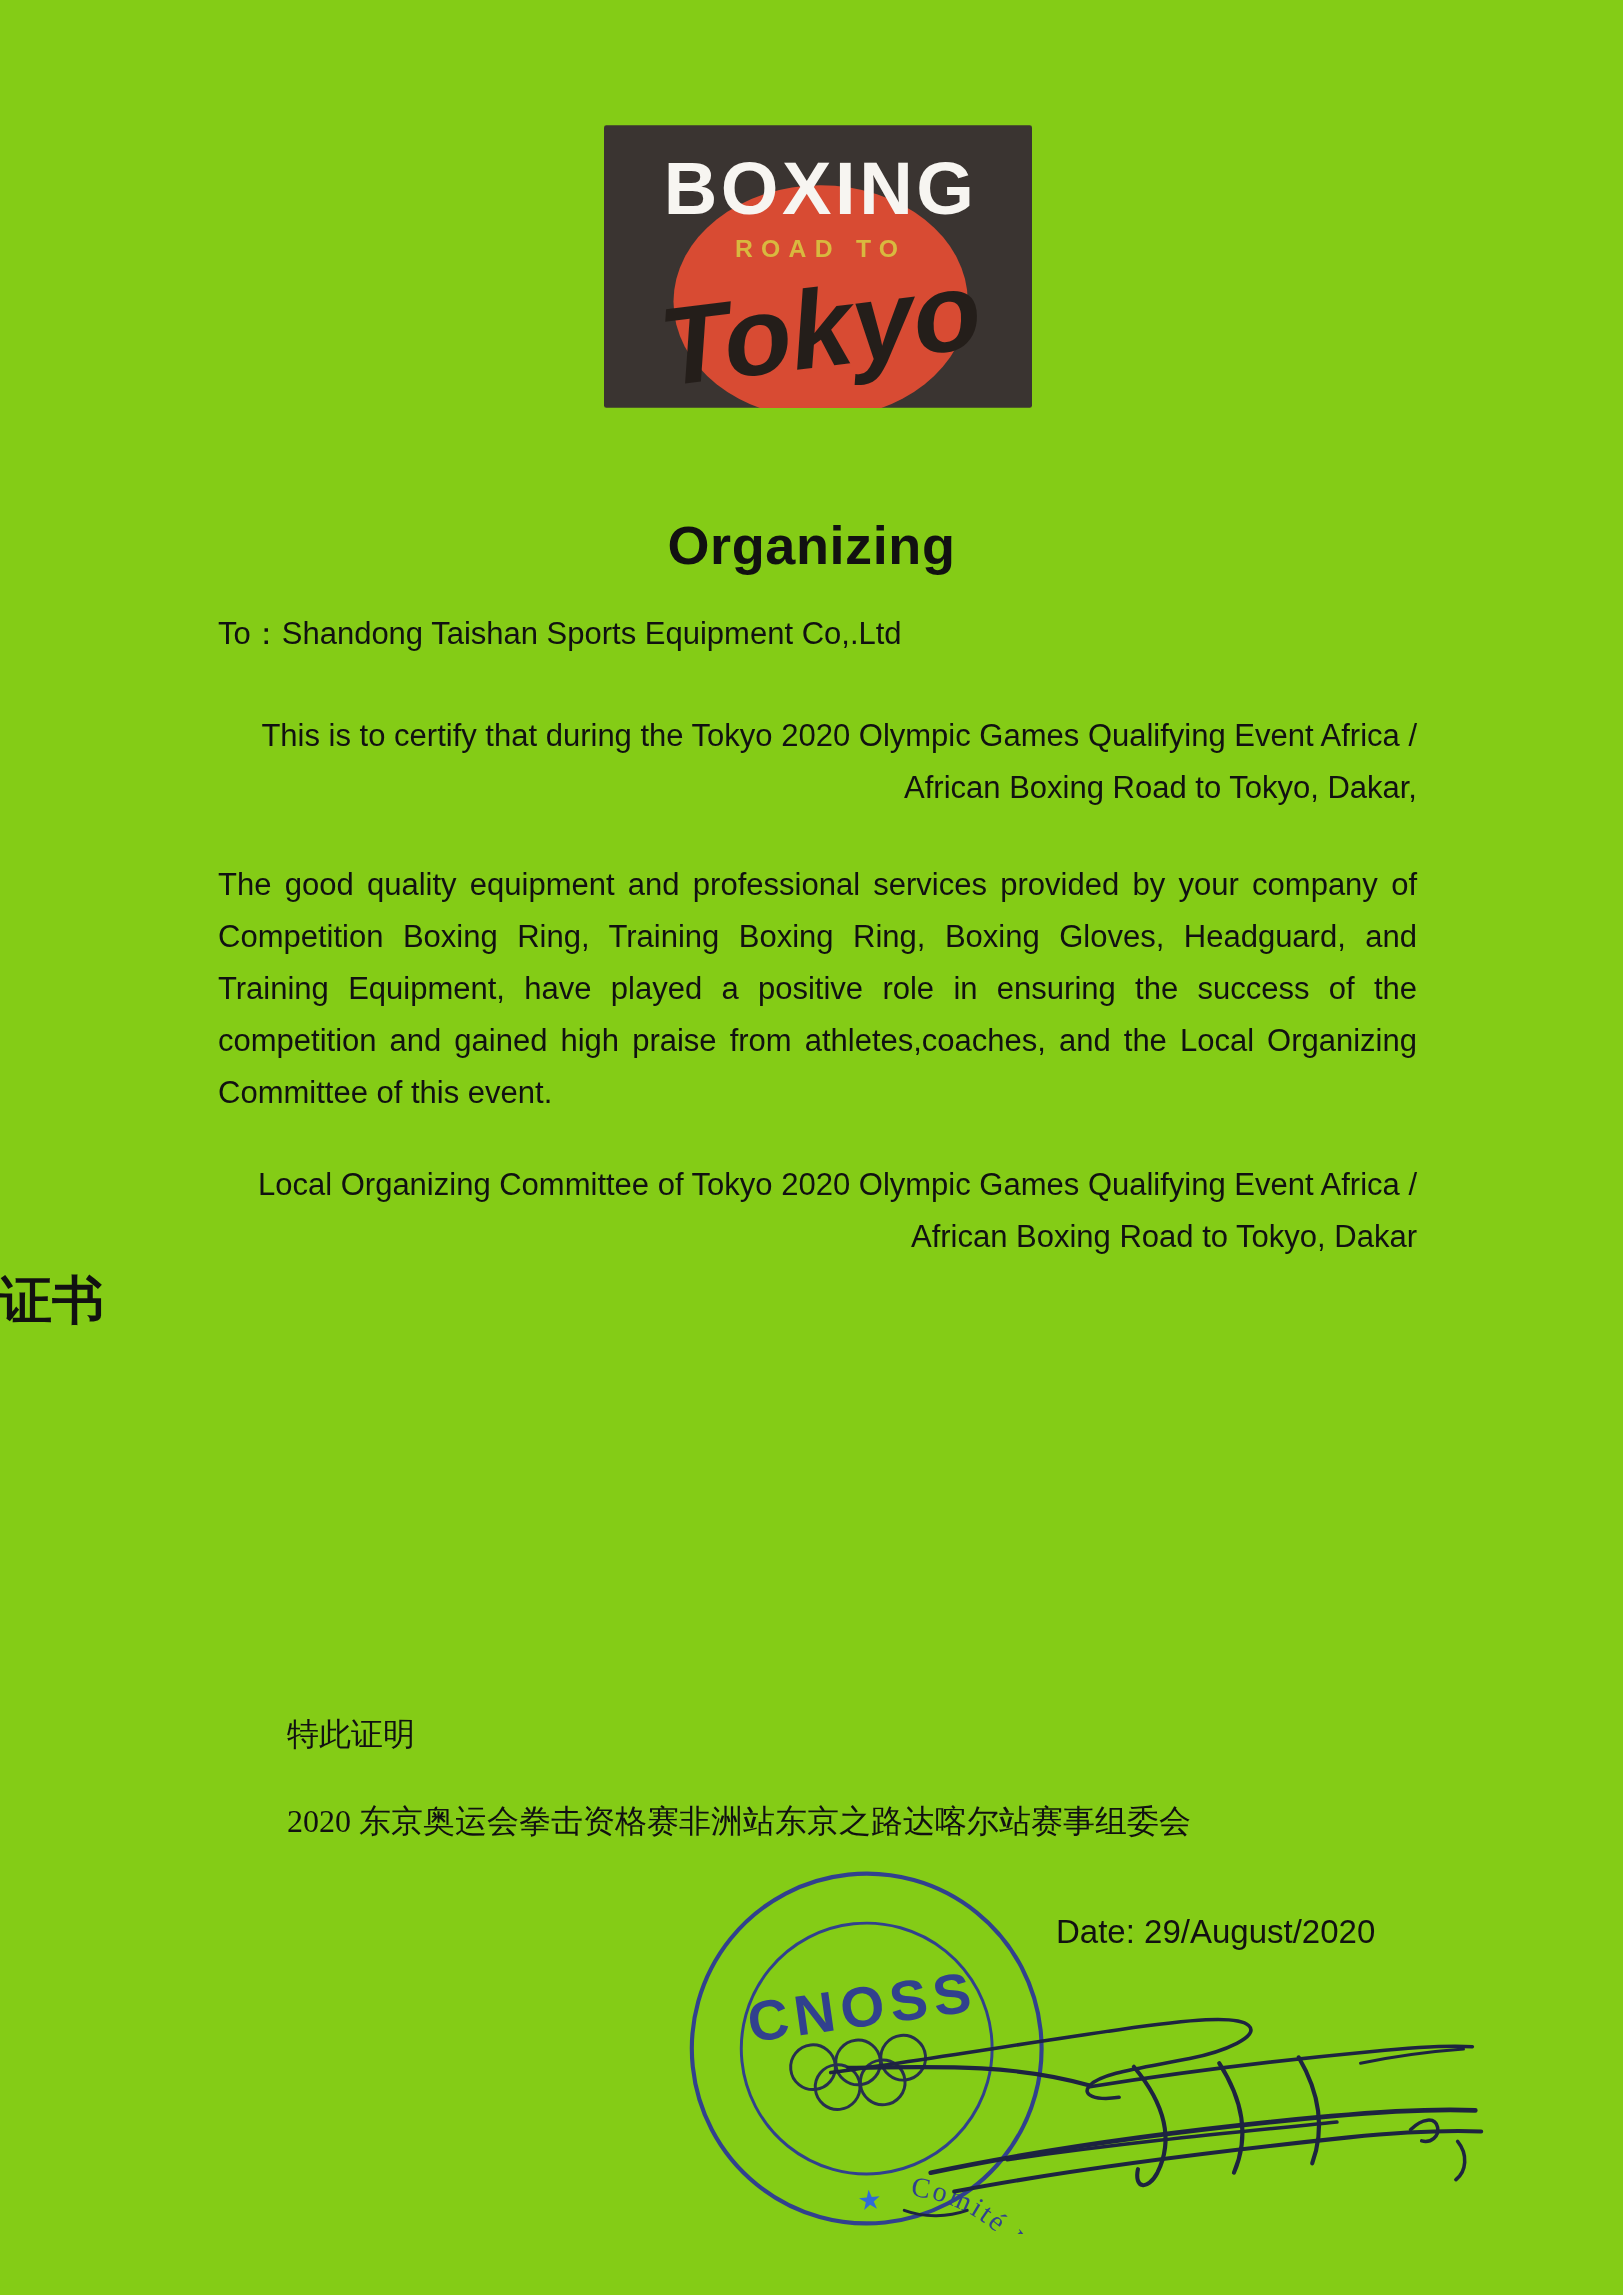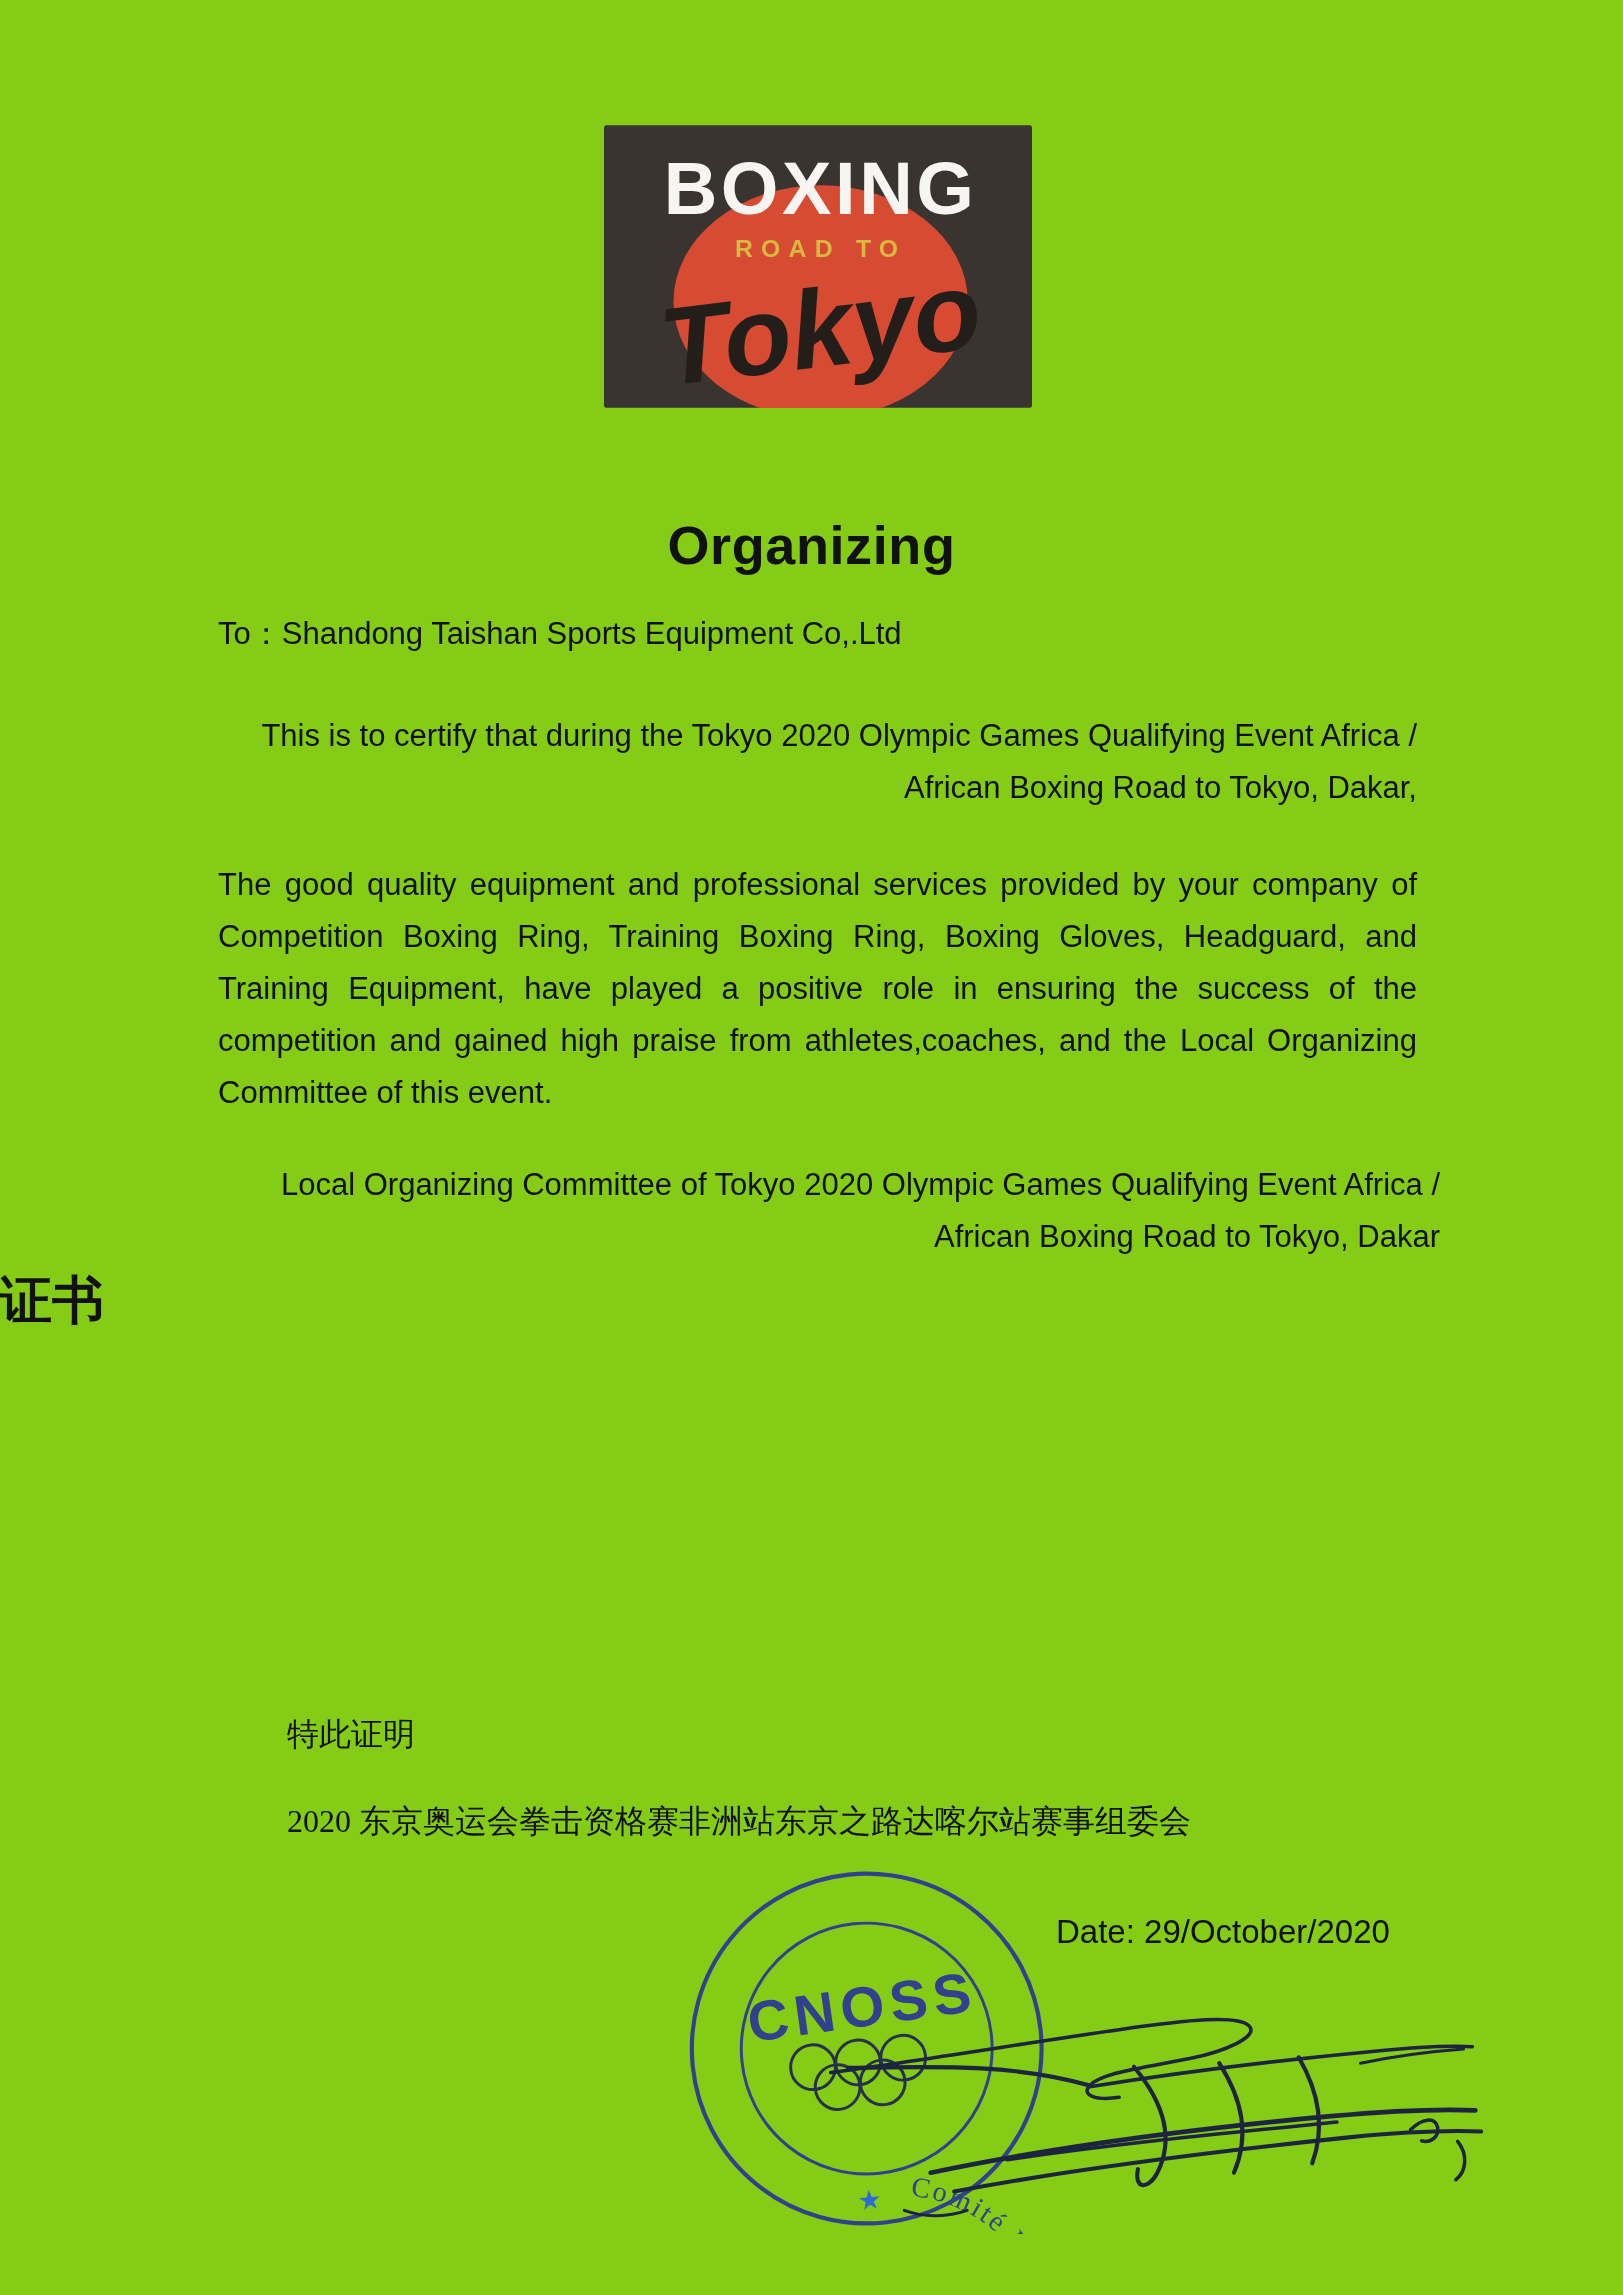--- a/index.html
+++ b/index.html
@@ -8,21 +8,21 @@
     overflow:hidden;font-family:"Liberation Sans",sans-serif;color:#111;
   }
   .abs{position:absolute;}
   .logo-box{left:604px;top:125px;width:428px;height:283px;}
   .cert-title{left:0;top:514px;width:1623px;text-align:center;
     font-size:54px;font-weight:bold;letter-spacing:0.6px;}
   .to-line{left:218px;top:613px;font-size:31px;}
   .en-body{left:218px;width:1199px;font-size:31px;line-height:52px;text-align:right;}
   .p1{top:710px;}
   .p2{top:859px;text-align:justify;text-align-last:left;}
-  .p3{top:1159px;margin-left:23px;}
+  .p3{top:1159px;}
   .zh{font-family:"Liberation Serif",serif;}
   .zh-title{left:0;top:1266px;width:1623px;text-align:left;
     font-size:52px;font-weight:bold;}
   .zh-to{left:274px;top:1368px;font-size:32px;}
   .zh-body{left:219px;top:1476px;width:1197px;font-size:32px;line-height:56px;
     text-align:justify;text-align-last:left;text-indent:65px;}
   .zh-attest{left:287px;top:1713px;font-size:32px;}
   .zh-committee{left:287px;top:1800px;font-size:32px;}
   .date-en{left:1056px;top:1913px;font-size:33px;}
   .date-zh{left:1043px;top:1993px;font-size:33px;font-family:"Liberation Serif",serif;}
@@ -55,21 +55,21 @@
   <div class="abs en-body p3">Local Organizing Committee of Tokyo 2020 Olympic Games Qualifying Event Africa / African Boxing Road to Tokyo, Dakar</div>
 
   <div class="abs zh zh-title">证书</div>
 
 
 
   <div class="abs zh zh-attest">特此证明</div>
 
   <div class="abs zh zh-committee">2020 东京奥运会拳击资格赛非洲站东京之路达喀尔站赛事组委会</div>
 
-  <div class="abs date-en">Date: 29/October/2020</div>
+  <div class="abs date-en">Date: 29/August/2020</div>
 
   <svg class="abs stamp" width="380" height="368" viewBox="0 0 645 625">
     <g transform="rotate(-6 322 310)">
       <circle cx="322" cy="310" r="297" fill="none" stroke-width="7" stroke="#31418e"></circle>
       <circle cx="322" cy="310" r="213" fill="none" stroke-width="5" stroke="#31418e"></circle>
       <path id="rimPath" d="M 322,562 A 252,252 0 1 1 321.8,562" fill="none"></path>
       <text font-size="48" letter-spacing="4" class="seriftext" fill="#31418e">
         <textPath href="#rimPath" startOffset="3%">Comité National Olympique et Sportif Sénégalais</textPath>
       </text>
       <text x="322" y="272" text-anchor="middle" font-size="96" font-weight="bold" letter-spacing="10" transform="rotate(-2 322 250)" fill="#31418e">CNOSS</text>

